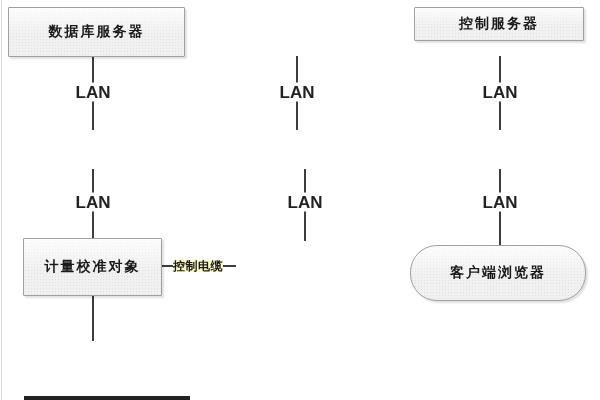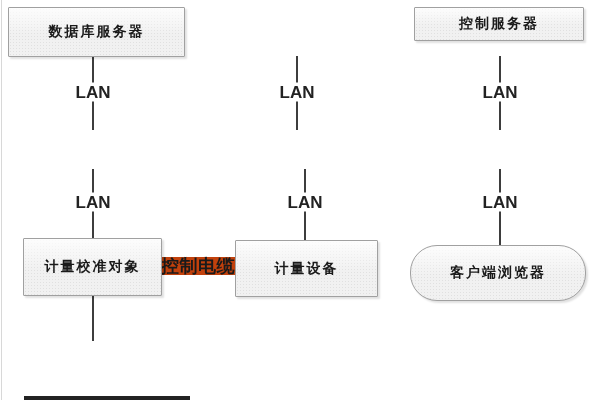--- a/index.html
+++ b/index.html
@@ -43,22 +43,22 @@
     background:#ffffff;
     padding:1px 2px;
     font-size:17px;
     font-weight:bold;
     color:#222222;
     line-height:1;
   }
   .cable-label{
     position:absolute;
     transform:translate(-50%,-50%);
-    background:#c2410c;
-    font-size:18px;
+    background:#fef9c3;
+    font-size:12px;
     font-weight:bold;
     color:#1a1a1a;
     line-height:1;
     letter-spacing:0.5px;
   }
   .canvas-left-line{
     position:absolute;
     left:1px;top:0;width:1px;height:400px;
     background:#d8d8d8;
   }
@@ -100,23 +100,20 @@
     <span>数据库服务器</span>
   </div>
   <div class="node" style="left:414px;top:7px;width:170px;height:34px;">
     <span>控制服务器</span>
   </div>
 
 
   <div class="node" style="left:23px;top:238px;width:139px;height:58px;">
     <span>计量校准对象</span>
   </div>
-  <div class="node" style="left:235px;top:240px;width:143px;height:57px;">
-    <span>计量设备</span>
-  </div>
   <div class="node" style="left:410px;top:245px;width:176px;height:56px;border-radius:27px;">
     <span>客户端浏览器</span>
   </div>
 
 
   <div class="bottom-bar"></div>
 
 </div>
 
 </body></html>

